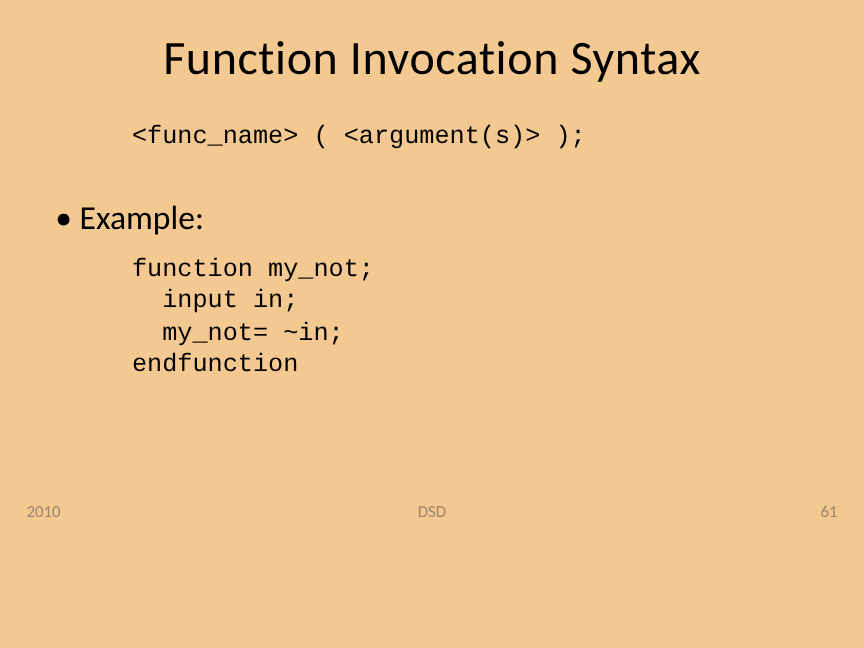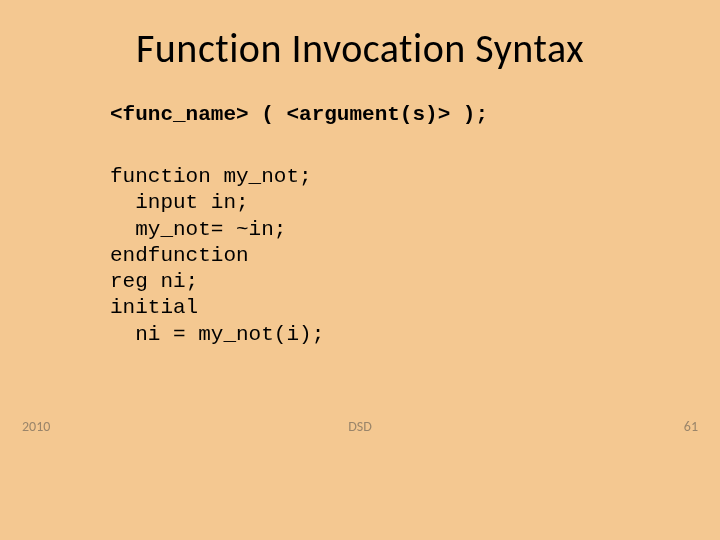--- a/index.html
+++ b/index.html
@@ -21,21 +21,21 @@
     font-size: 40px;
     font-weight: 400;
     text-align: center;
     margin-top: 6px;
     margin-bottom: 30px;
     letter-spacing: 0.5px;
   }
   .syntax {
     font-family: "Courier New", Courier, monospace;
     font-size: 21px;
-    font-weight: bold;
+    font-weight: normal;
     margin-left: 70px;
     margin-bottom: 38px;
   }
   .bullet {
     font-size: 28px;
     margin-left: 6px;
     margin-bottom: 14px;
   }
   .bullet::before {
     content: "• ";
@@ -61,28 +61,26 @@
   .footer-right { position: absolute; right: 22px; }
 </style>
 </head>
 <body>
 
 <div class="slide">
   <h1 class="title">Function Invocation Syntax</h1>
 
   <div class="syntax">&lt;func_name&gt; ( &lt;argument(s)&gt; );</div>
 
+  <div class="bullet">Example:</div>
 
   <div class="code block1">function my_not;
   input in;
   my_not= ~in;
 endfunction</div>
 
-  <div class="code">reg ni;
-initial
-  ni = my_not(i);</div>
 
   <div class="footer">
     <span class="footer-left">2010</span>
     <span class="footer-center">DSD</span>
     <span class="footer-right">61</span>
   </div>
 </div>
 
 </body></html>

